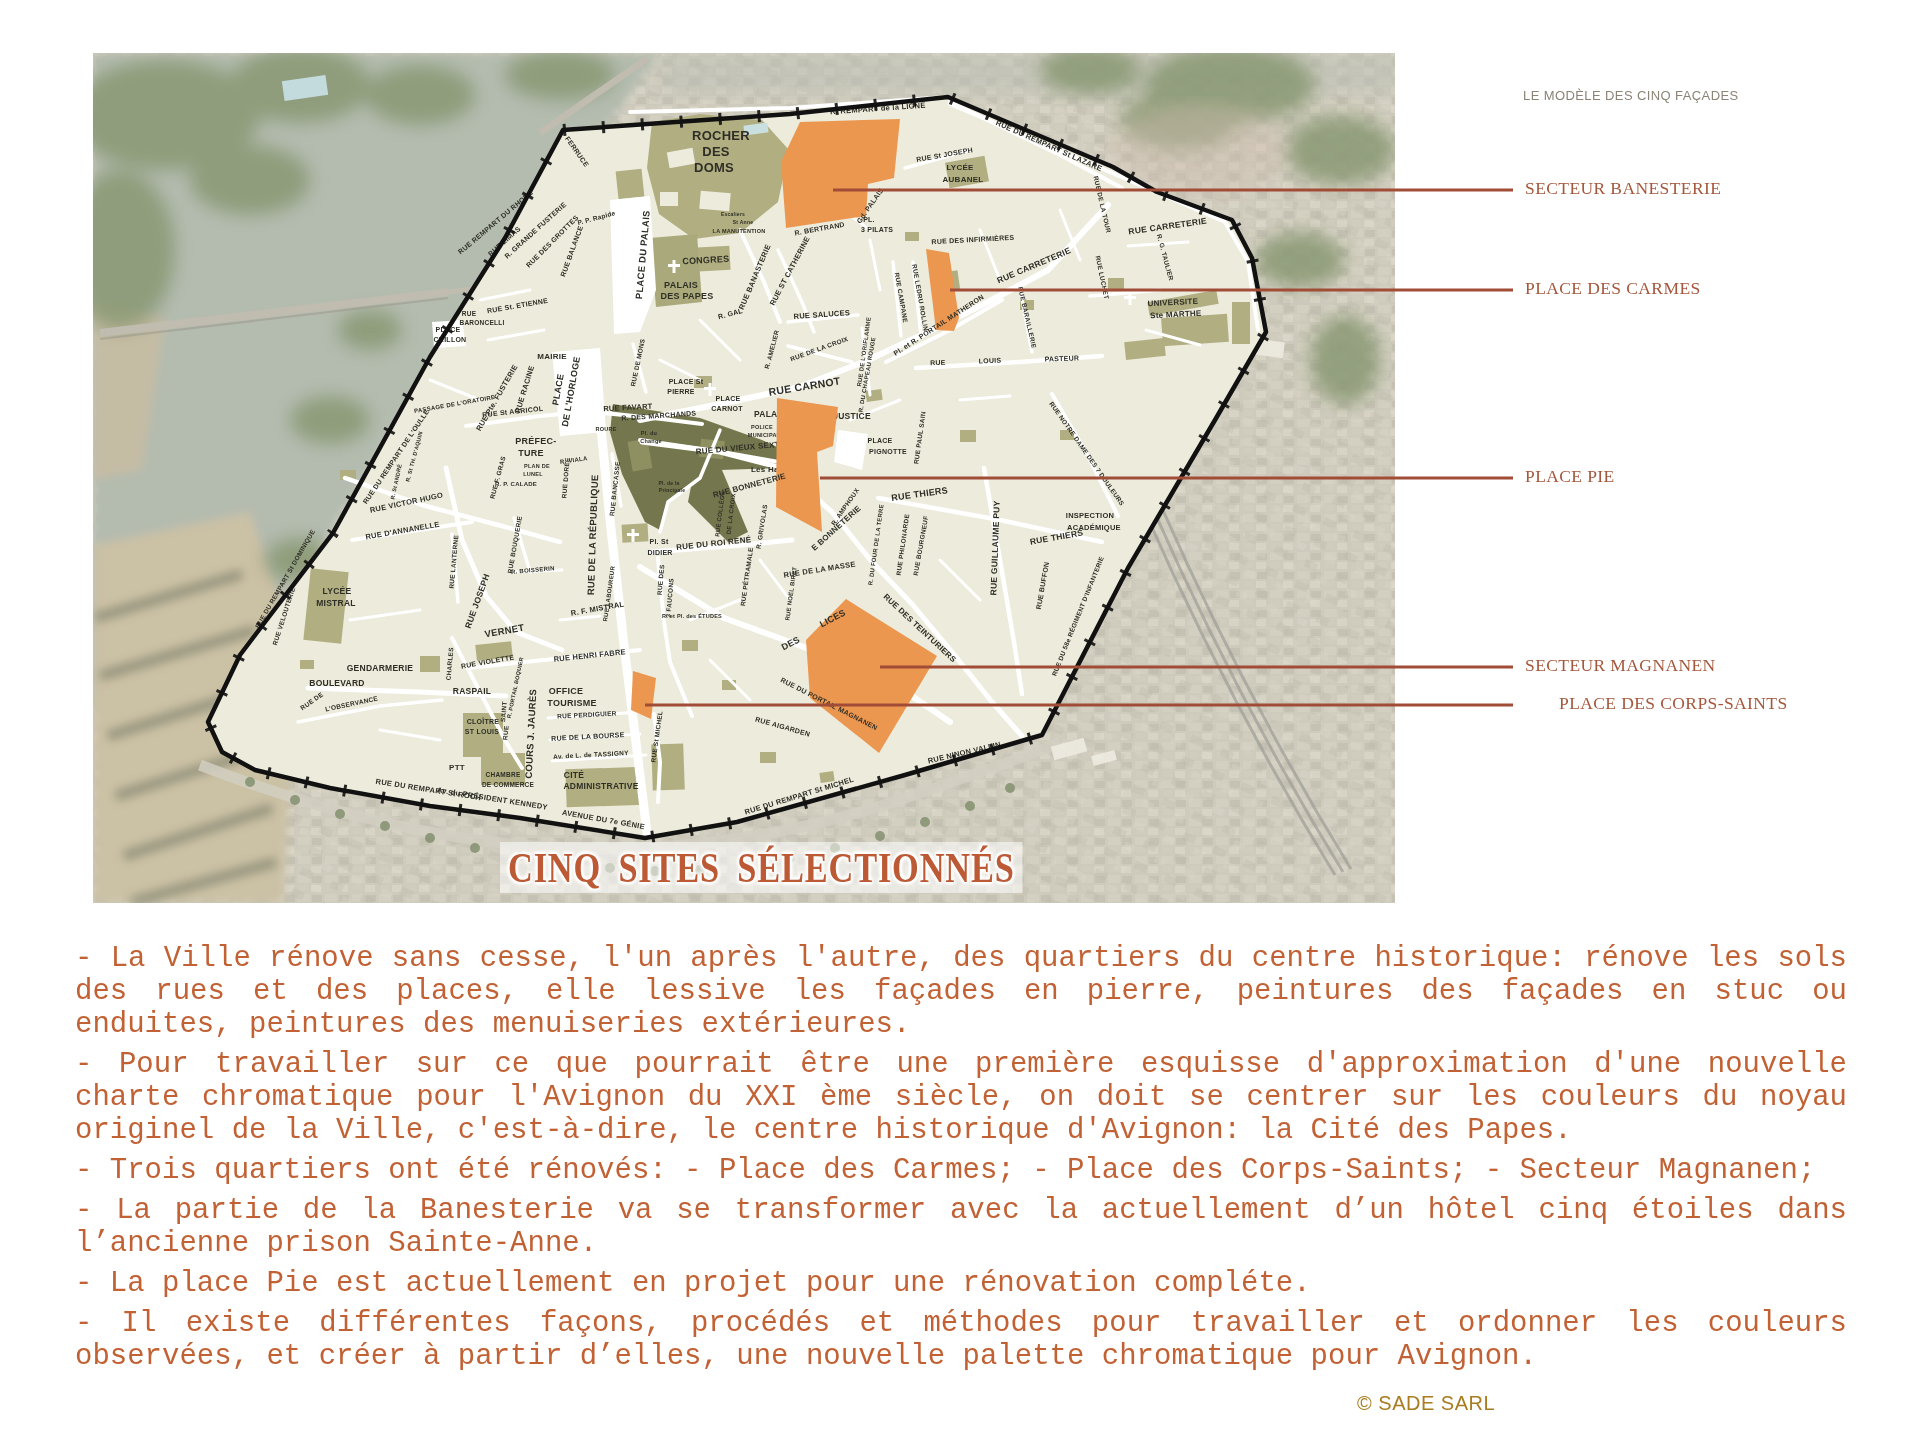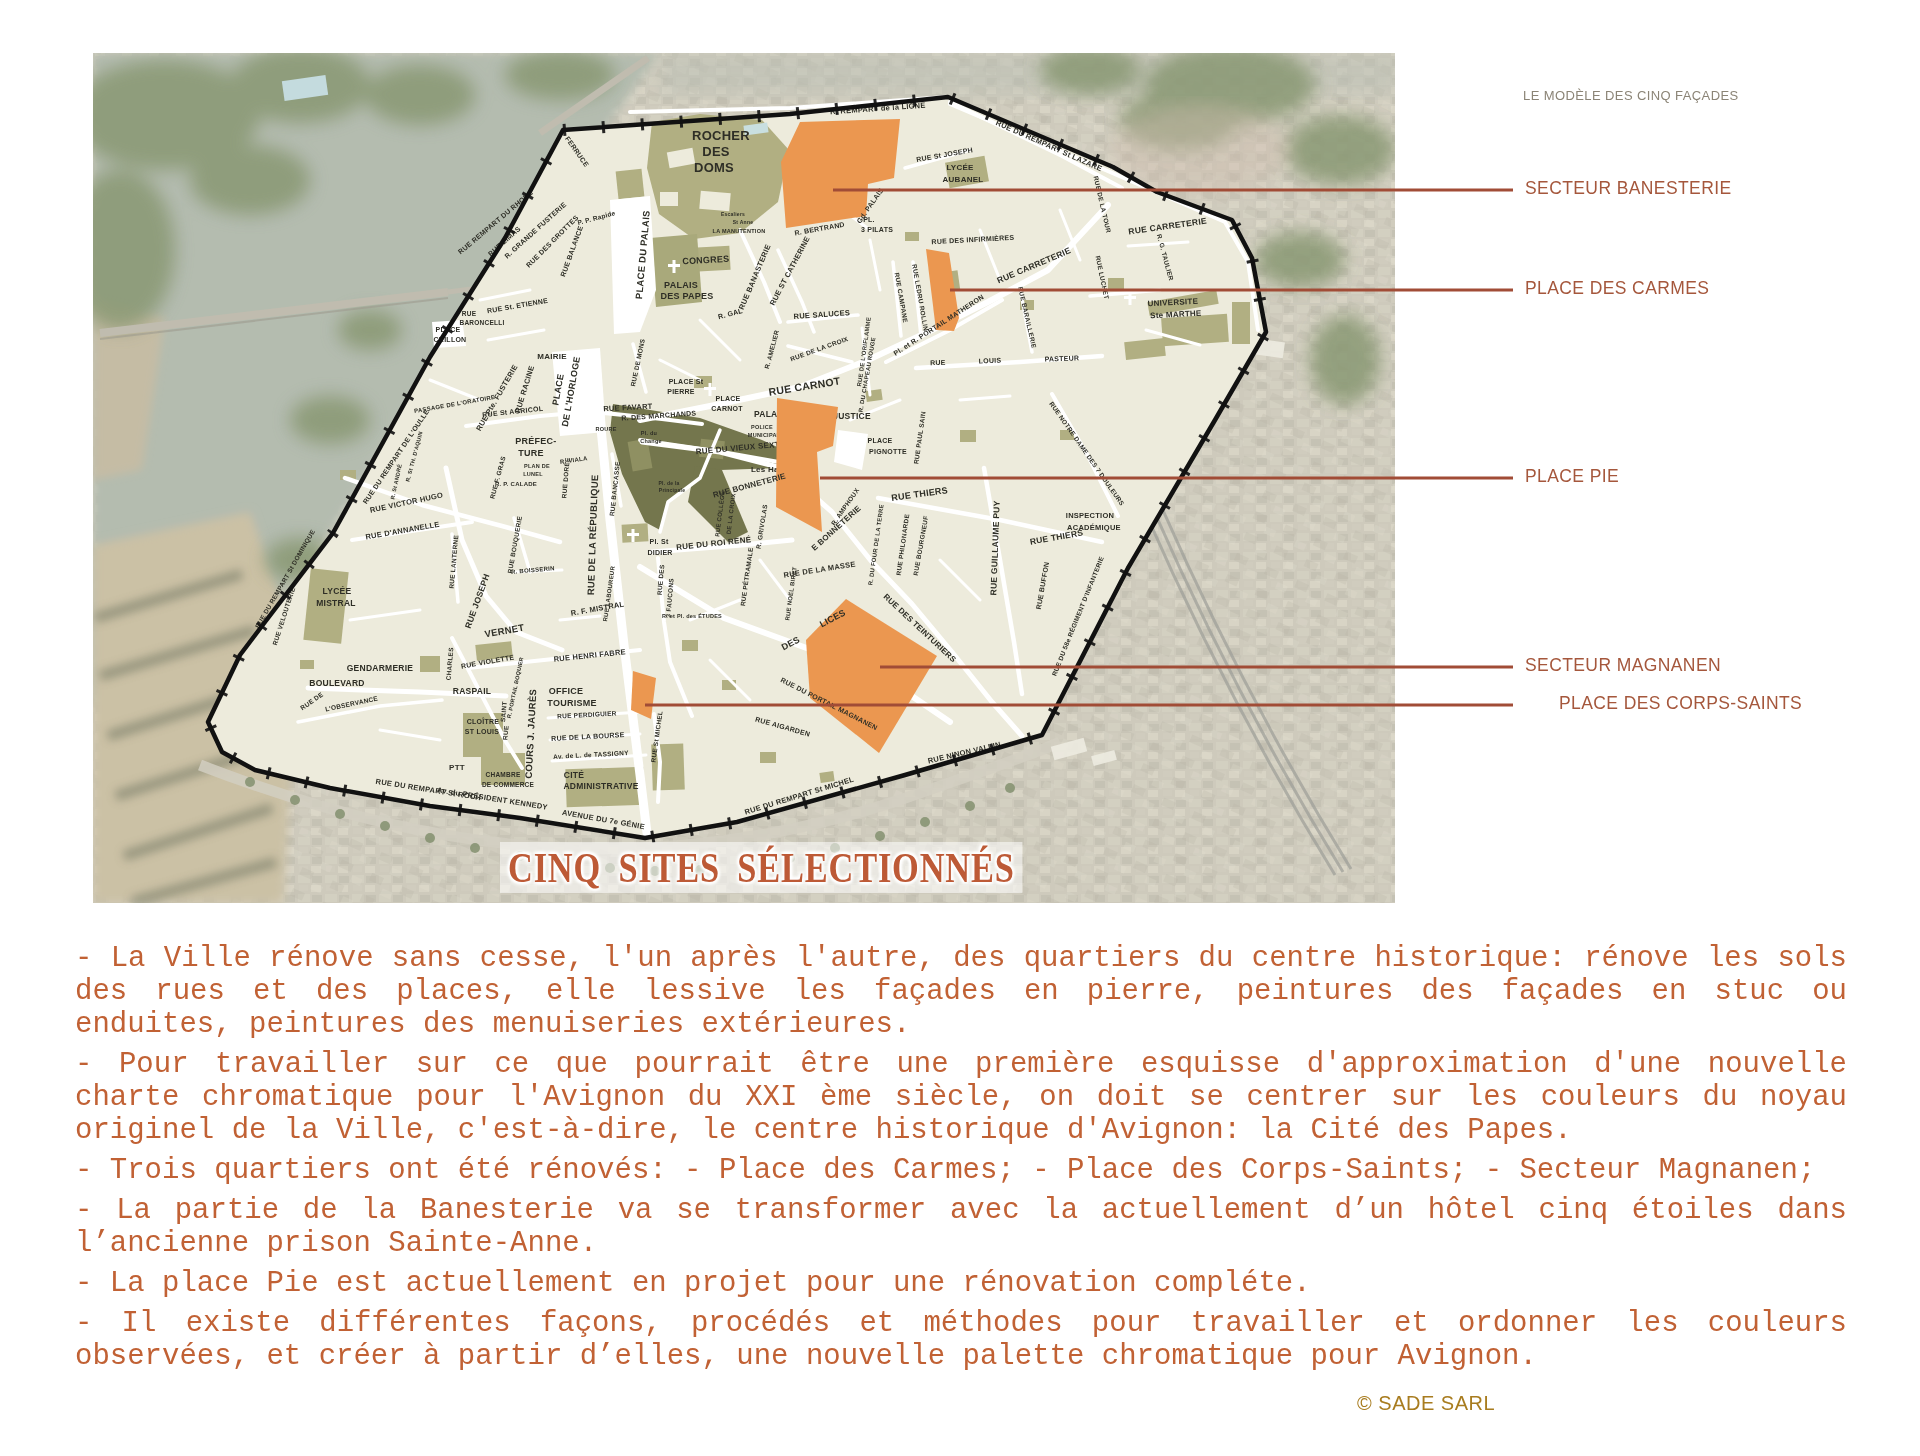--- a/index.html
+++ b/index.html
@@ -1,21 +1,21 @@
 <!DOCTYPE html>
 <html style="--header: #8b8476; --label: #a5573c; --title: #bd5a36; --body: #c16134; --copyright: #a87c1f; --site_orange: #eb9750; --leader_line: #a14c36; --city_cream: #edebdc; --olive: #b1af82; --dark_olive: #6e7046; --map_text: #2e2e26; --wall: #111111;"><head>
 <meta charset="utf-8">
 <style>
   html,body{margin:0;padding:0;background:#ffffff;}
   .page{position:relative;width:1920px;height:1456px;background:#fff;overflow:hidden;
         font-family:"Liberation Sans",sans-serif;}
   #map-svg{position:absolute;left:0;top:0;width:1920px;height:1456px;}
   .header-label{position:absolute;left:1523px;top:68px;font-size:13px;letter-spacing:.4px;
         color:var(--header,#8b8476);white-space:nowrap;margin-top:20px;}
-  .site-label{position:absolute;left:1525px;font-family:Liberation Sans, sans-serif;
+  .site-label{position:absolute;left:1525px;font-family:Liberation Serif, serif;
         font-size:17.5px;letter-spacing:.4px;color:var(--label,#a5573c);white-space:nowrap;}
   .map-title{position:absolute;left:500px;top:842px;font-family:"Liberation Serif",serif;
         font-weight:bold;font-size:43px;letter-spacing:1px;word-spacing:10px;
         color:var(--title,#bd5a36);white-space:nowrap;
         transform:scaleX(.8);transform-origin:left center;
         background:rgba(255,255,255,.55);padding:1px 10px;
         text-shadow:0 0 4px #fff,0 0 6px #fff,2px 2px 3px #fff,-2px -2px 3px #fff,
                     2px -2px 3px #fff,-2px 2px 3px #fff;}
   .body-text{position:absolute;left:75px;top:942px;width:1772px;
         font-family:Liberation Mono, monospace;font-size:29px;line-height:33px;

